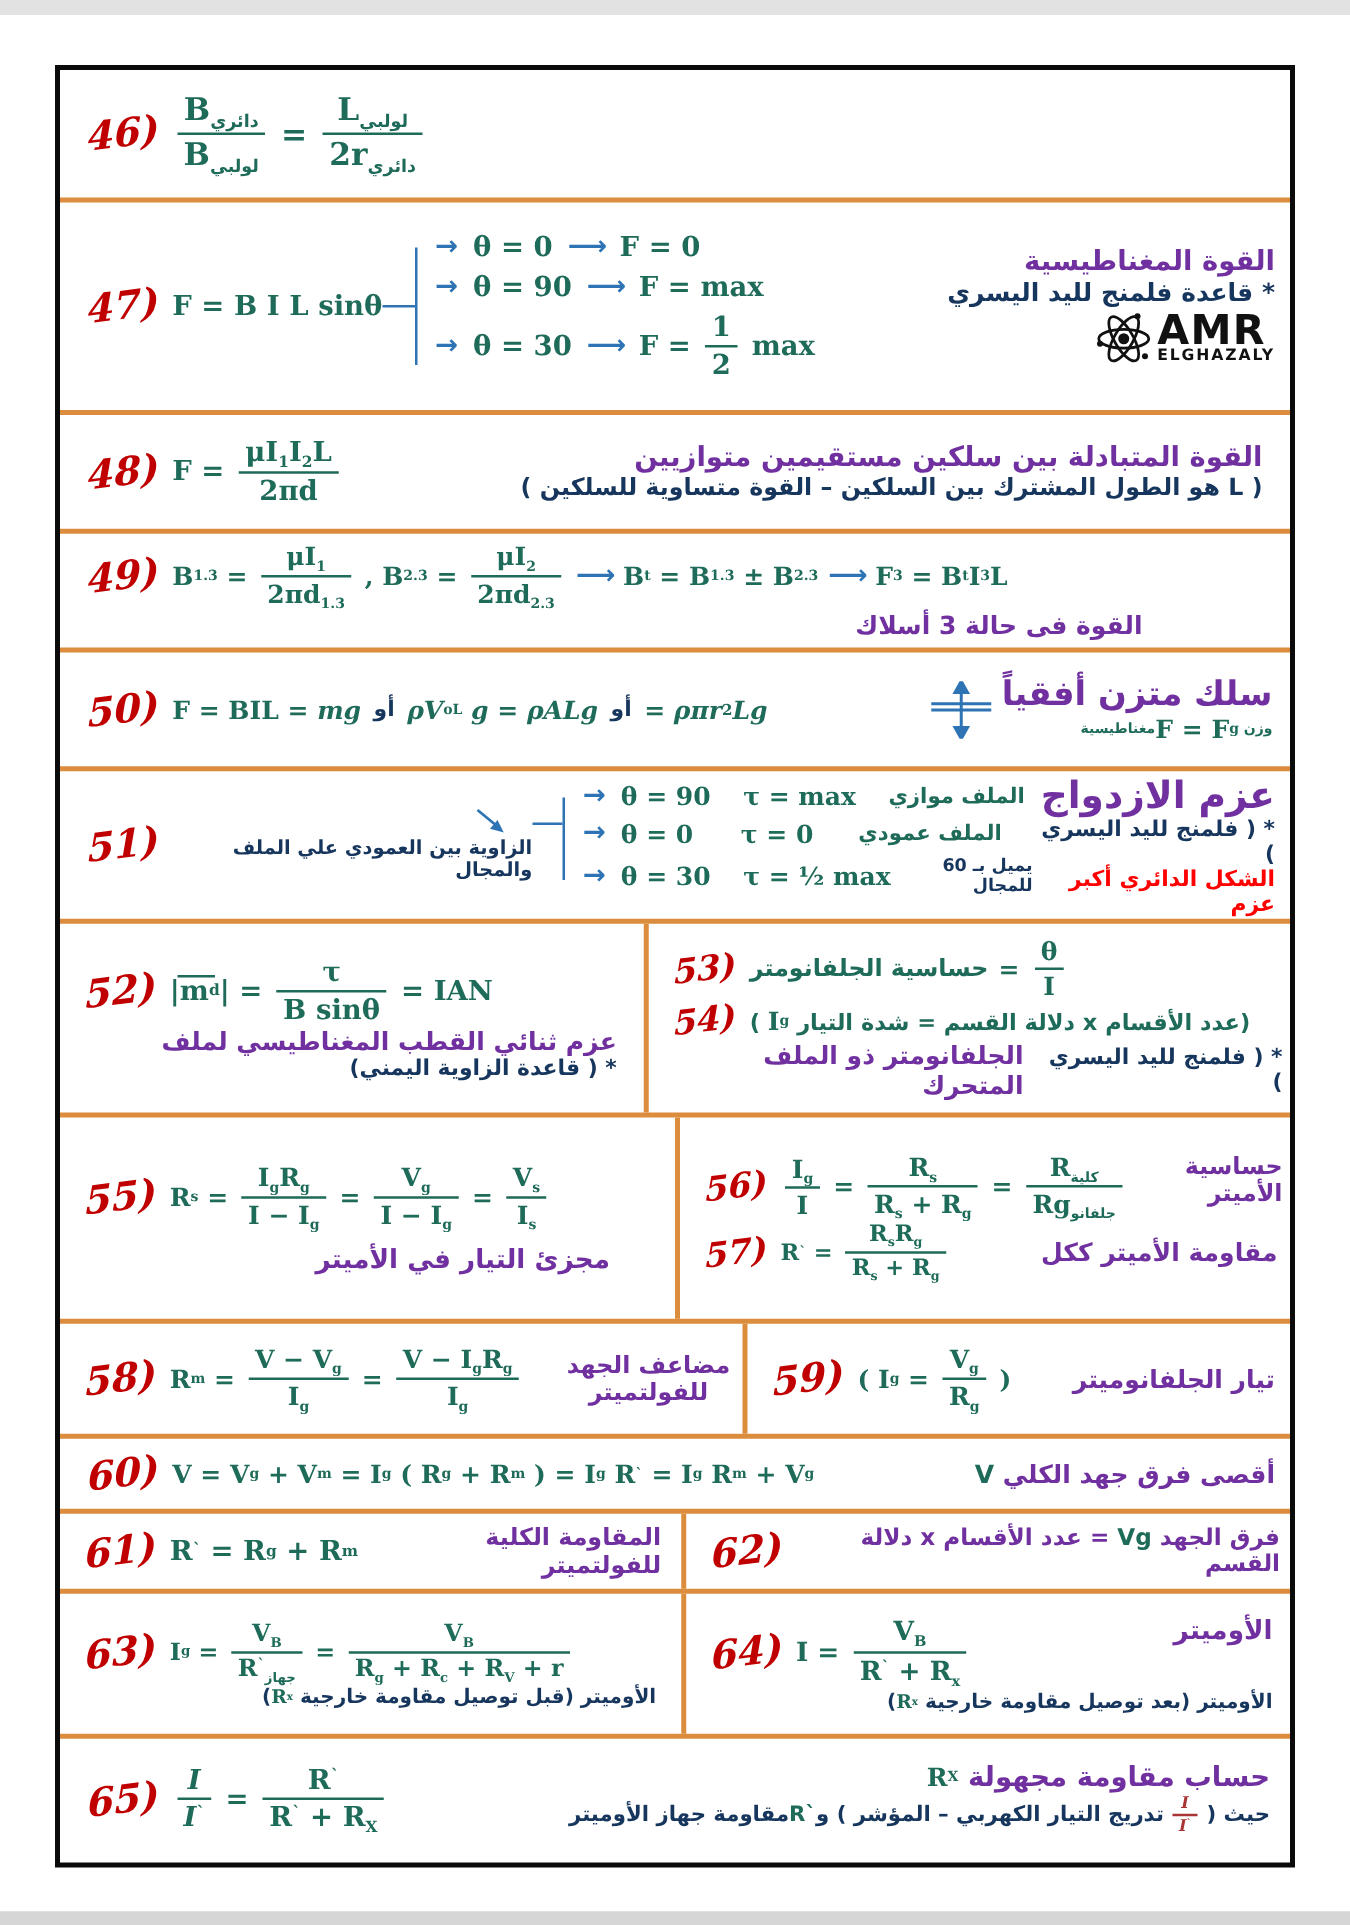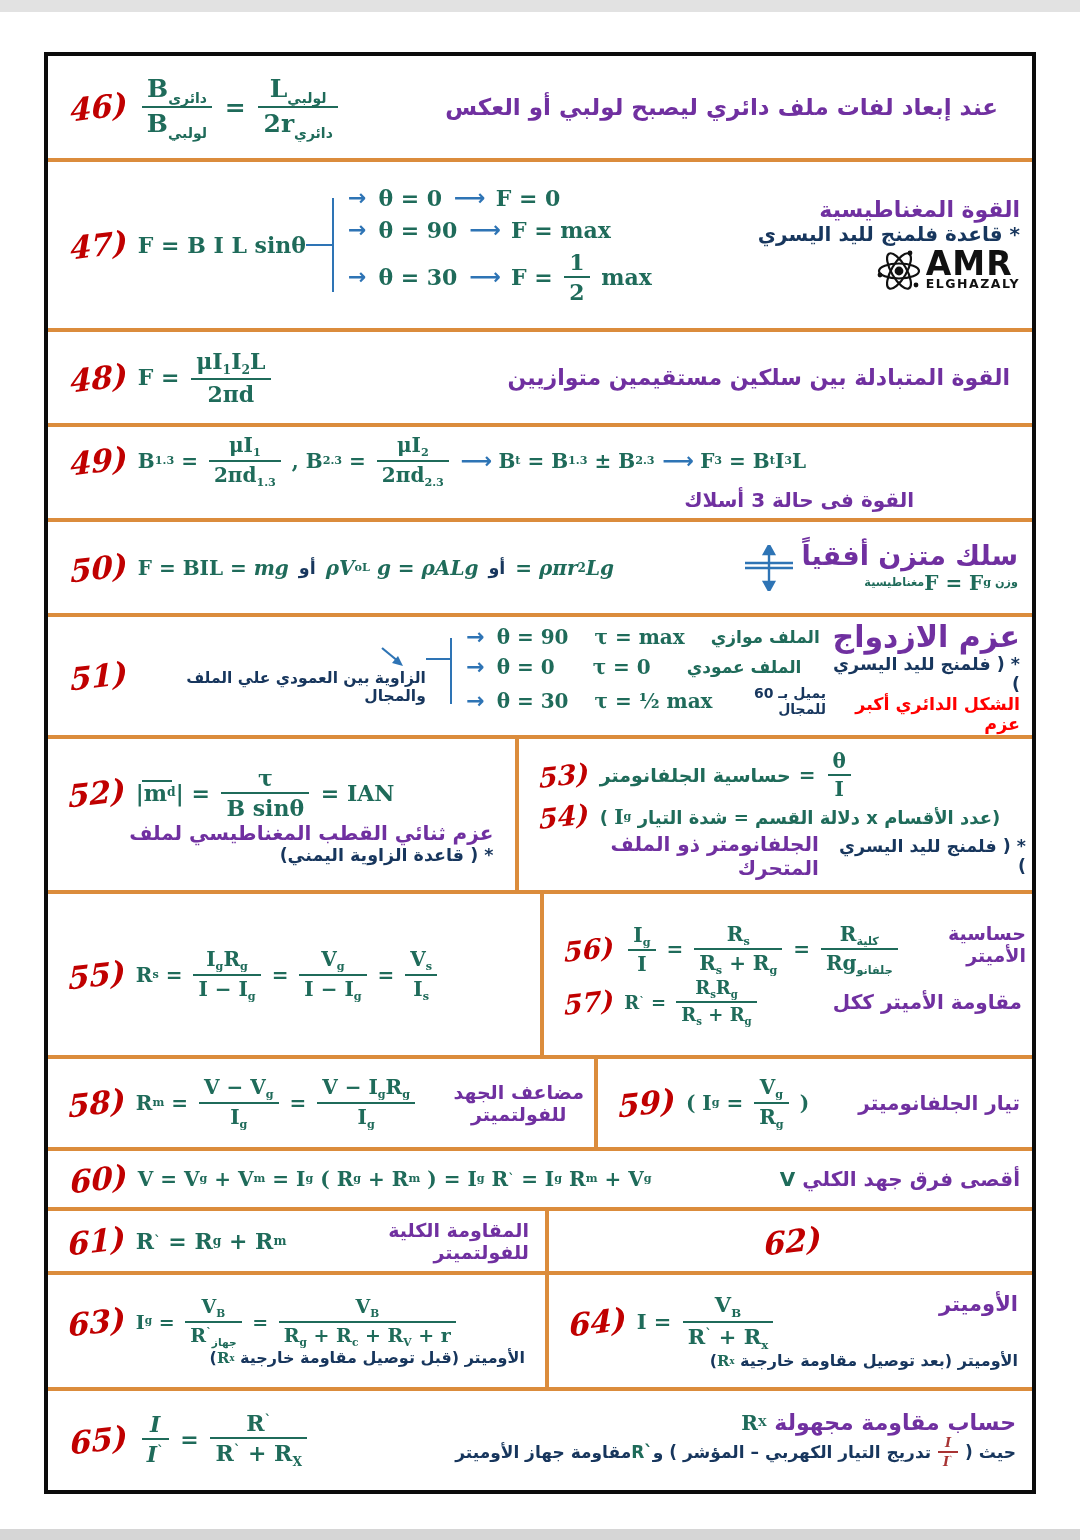--- a/index.html
+++ b/index.html
@@ -59,21 +59,20 @@
 <div id="page">
   <div class="strip top"></div>
   <div class="strip bot"></div>
 
   <div class="frame">
 
     <section class="row first" style="height:102px;">
       <span class="num">46)</span>
       <span class="fml f24"><span class="frac"><span class="fnum"><span>B</span><sub>دائري</sub></span><span class="fden"><span>B</span><sub>لولبي</sub></span></span><span> = </span><span class="frac"><span class="fnum"><span>L</span><sub>لولبي</sub></span><span class="fden"><span>2r</span><sub>دائري</sub></span></span></span>
       <span class="grow"></span>
-      <span class="h ar" style="font-size:23px;margin-right:26px;">عند إبعاد لفات ملف دائري ليصبح لولبي أو العكس</span>
     </section>
 
     <section class="row" style="height:170px;">
       <span class="num">47)</span>
       <span class="fml"><span>F = B I L sinθ</span></span>
       <span class="stub"></span>
       <div class="branch">
         <div class="bline">
           <span class="arr">→</span>
           <span class="fml">θ = 0</span>
@@ -116,20 +115,21 @@
         </div>
       </div>
     </section>
 
     <section class="row" style="height:95px;">
       <span class="num">48)</span>
       <span class="fml"><span>F = </span><span class="frac"><span class="fnum"><span>μI</span><sub>1</sub><span>I</span><sub>2</sub><span>L</span></span><span class="fden"><span>2πd</span></span></span></span>
       <span class="grow"></span>
       <div class="col" style="align-items:flex-end;margin-right:14px;">
         <span class="h ar">القوة المتبادلة بين سلكين مستقيمين متوازيين</span>
+        <span class="nt ar" style="font-size:19px;">( L هو الطول المشترك بين السلكين – القوة متساوية للسلكين )</span>
       </div>
     </section>
 
     <section class="row" style="height:95px;flex-direction:column;align-items:stretch;justify-content:center;">
       <div class="line">
         <span class="num">49)</span>
         <span class="fml f20"><span>B</span><sub>1.3</sub><span> = </span><span class="frac"><span class="fnum"><span>μI</span><sub>1</sub></span><span class="fden"><span>2πd</span><sub>1.3</sub></span></span><span> , B</span><sub>2.3</sub><span> = </span><span class="frac"><span class="fnum"><span>μI</span><sub>2</sub></span><span class="fden"><span>2πd</span><sub>2.3</sub></span></span></span>
         <span class="arr long" style="margin:0 8px;">⟶</span>
         <span class="fml f20"><span>B</span><sub>t</sub><span> = B</span><sub>1.3</sub><span> ± B</span><sub>2.3</sub></span>
         <span class="arr long" style="margin:0 8px;">⟶</span>
@@ -232,20 +232,23 @@
         </div>
       </div>
     </section>
 
     <section class="row split" style="height:165px;grid-template-columns:50% 4px 1fr;padding:0;">
       <div class="cell">
         <div class="line">
           <span class="num">55)</span>
           <span class="fml f20"><span>R</span><sub>s</sub><span> = </span><span class="frac"><span class="fnum"><span>I</span><sub>g</sub><span>R</span><sub>g</sub></span><span class="fden"><span>I − I</span><sub>g</sub></span></span><span> = </span><span class="frac"><span class="fnum"><span>V</span><sub>g</sub></span><span class="fden"><span>I − I</span><sub>g</sub></span></span><span> = </span><span class="frac"><span class="fnum"><span>V</span><sub>s</sub></span><span class="fden"><span>I</span><sub>s</sub></span></span></span>
         </div>
+        <div class="line" style="justify-content:flex-end;padding-right:46px;margin-top:10px;">
+          <span class="h ar" style="font-size:21px;">مجزئ التيار في الأميتر</span>
+        </div>
       </div>
       <div class="vd"></div>
       <div class="cell">
         <div class="line">
           <span class="num" style="font-size:27px;">56)</span>
           <span class="fml f20"><span class="frac"><span class="fnum"><span>I</span><sub>g</sub></span><span class="fden"><span>I</span></span></span><span> = </span><span class="frac"><span class="fnum"><span>R</span><sub>s</sub></span><span class="fden"><span>R</span><sub>s</sub><span> + R</span><sub>g</sub></span></span><span> = </span><span class="frac"><span class="fnum"><span>R</span><sub>كلية</sub></span><span class="fden"><span>Rg</span><sub>جلفانو</sub></span></span></span>
           <span class="grow"></span>
           <span class="h ar" style="font-size:19px;align-self:flex-start;">حساسية الأميتر</span>
         </div>
         <div class="line">
@@ -282,20 +285,21 @@
 
     <section class="row split" style="height:64px;grid-template-columns:50.5% 4px 1fr;padding:0;">
       <div class="cell" style="flex-direction:row;align-items:center;">
         <span class="num">61)</span>
         <span class="fml"><span>R</span><sup>`</sup><span> = R</span><sub>g</sub><span> + R</span><sub>m</sub></span>
         <span class="h ar" style="font-size:19px;margin-right:10px;margin-left:auto;">المقاومة الكلية  للفولتميتر</span>
       </div>
       <div class="vd"></div>
       <div class="cell" style="flex-direction:row;align-items:center;">
         <span class="num">62)</span>
+        <span class="h" style="font-size:18.5px;direction:rtl;margin-right:2px;"><span>فرق الجهد </span><span class="grn" dir="ltr">Vg</span><span> = عدد الأقسام x دلالة القسم</span></span>
       </div>
     </section>
 
     <section class="row split" style="height:116px;grid-template-columns:50.5% 4px 1fr;padding:0;">
       <div class="cell">
         <div class="line">
           <span class="num">63)</span>
           <span class="fml" style="font-size:19px;"><span>I</span><sub>g</sub><span> = </span><span class="frac"><span class="fnum"><span>V</span><sub>B</sub></span><span class="fden"><span>R</span><sup>`</sup><sub>جهاز</sub></span></span><span> = </span><span class="frac"><span class="fnum"><span>V</span><sub>B</sub></span><span class="fden"><span>R</span><sub>g</sub><span> + R</span><sub>c</sub><span> + R</span><sub>V</sub><span> + r</span></span></span></span>
         </div>
         <div class="line" style="justify-content:flex-end;padding-right:14px;">

